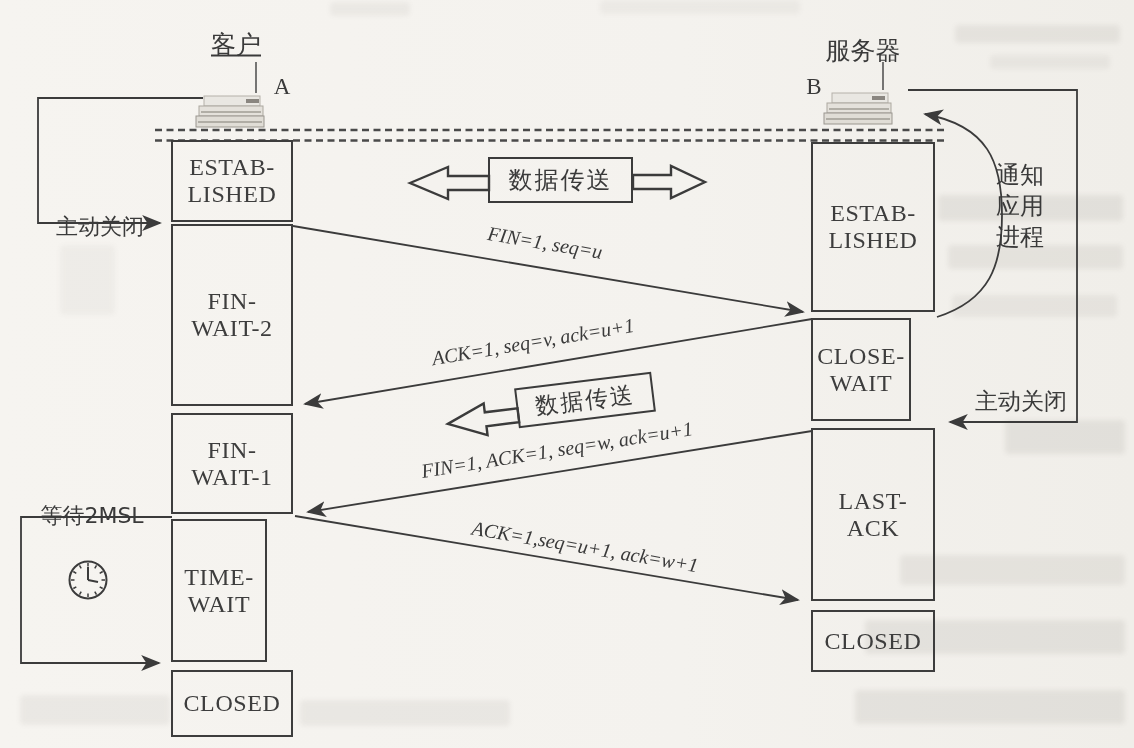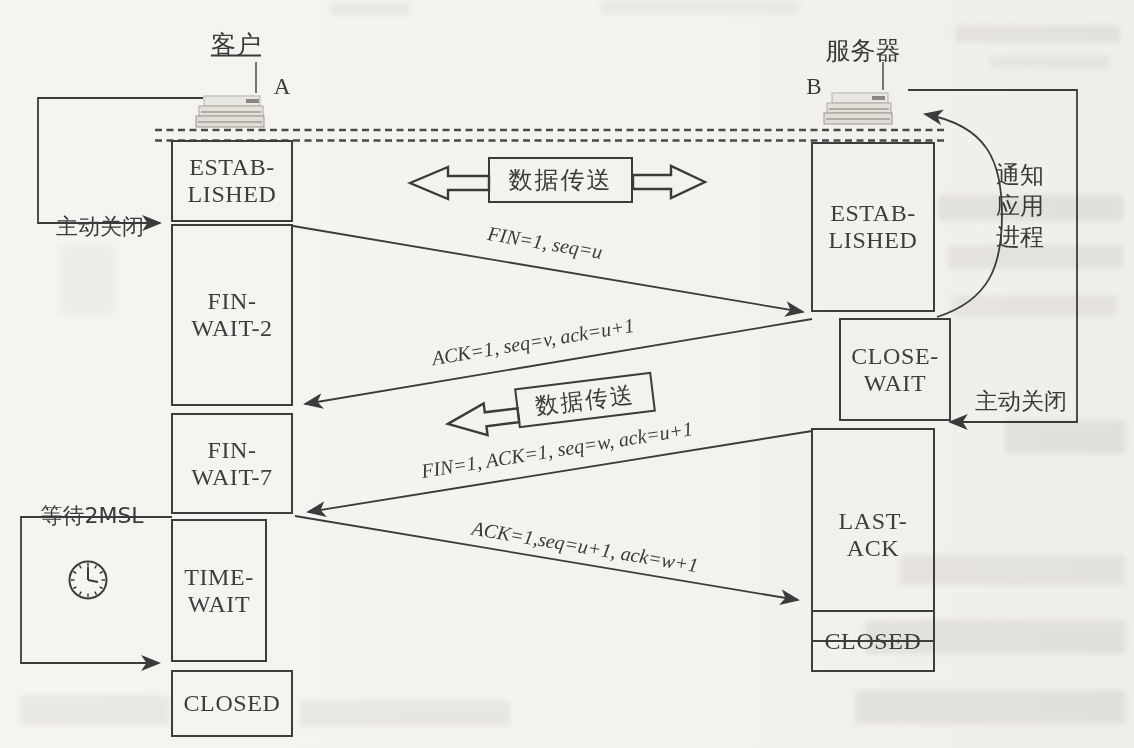--- a/index.html
+++ b/index.html
@@ -121,39 +121,39 @@
   <div class="state-box" style="left:171px;top:140px;width:122px;height:82px;">
     <span class="state-line">ESTAB-</span>
     <span class="state-line">LISHED</span>
   </div>
   <div class="state-box" style="left:171px;top:224px;width:122px;height:182px;">
     <span class="state-line">FIN-</span>
     <span class="state-line">WAIT-2</span>
   </div>
   <div class="state-box" style="left:171px;top:413px;width:122px;height:101px;">
     <span class="state-line">FIN-</span>
-    <span class="state-line">WAIT-7</span>
+    <span class="state-line">WAIT-1</span>
   </div>
   <div class="state-box" style="left:171px;top:519px;width:96px;height:143px;">
     <span class="state-line">TIME-</span>
     <span class="state-line">WAIT</span>
   </div>
   <div class="state-box" style="left:171px;top:670px;width:122px;height:67px;">
     <span class="state-line">CLOSED</span>
   </div>
 
   <div class="state-box" style="left:811px;top:142px;width:124px;height:170px;">
     <span class="state-line">ESTAB-</span>
     <span class="state-line">LISHED</span>
   </div>
-  <div class="state-box" style="left:811px;top:318px;width:112px;height:103px;margin-left:28px;">
+  <div class="state-box" style="left:811px;top:318px;width:100px;height:103px;">
     <span class="state-line">CLOSE-</span>
     <span class="state-line">WAIT</span>
   </div>
-  <div class="state-box" style="left:811px;top:428px;width:124px;height:214px;">
+  <div class="state-box" style="left:811px;top:428px;width:124px;height:173px;">
     <span class="state-line">LAST-</span>
     <span class="state-line">ACK</span>
   </div>
   <div class="state-box" style="left:811px;top:610px;width:124px;height:62px;">
     <span class="state-line">CLOSED</span>
   </div>
 
   <div class="dt-box" style="left:488px;top:157px;width:145px;height:46px;font-size:24px;">数据传送</div>
   <div class="dt-box" style="left:516px;top:380px;width:138px;height:40px;font-size:23px;transform:rotate(-7deg);">数据传送</div>
 

